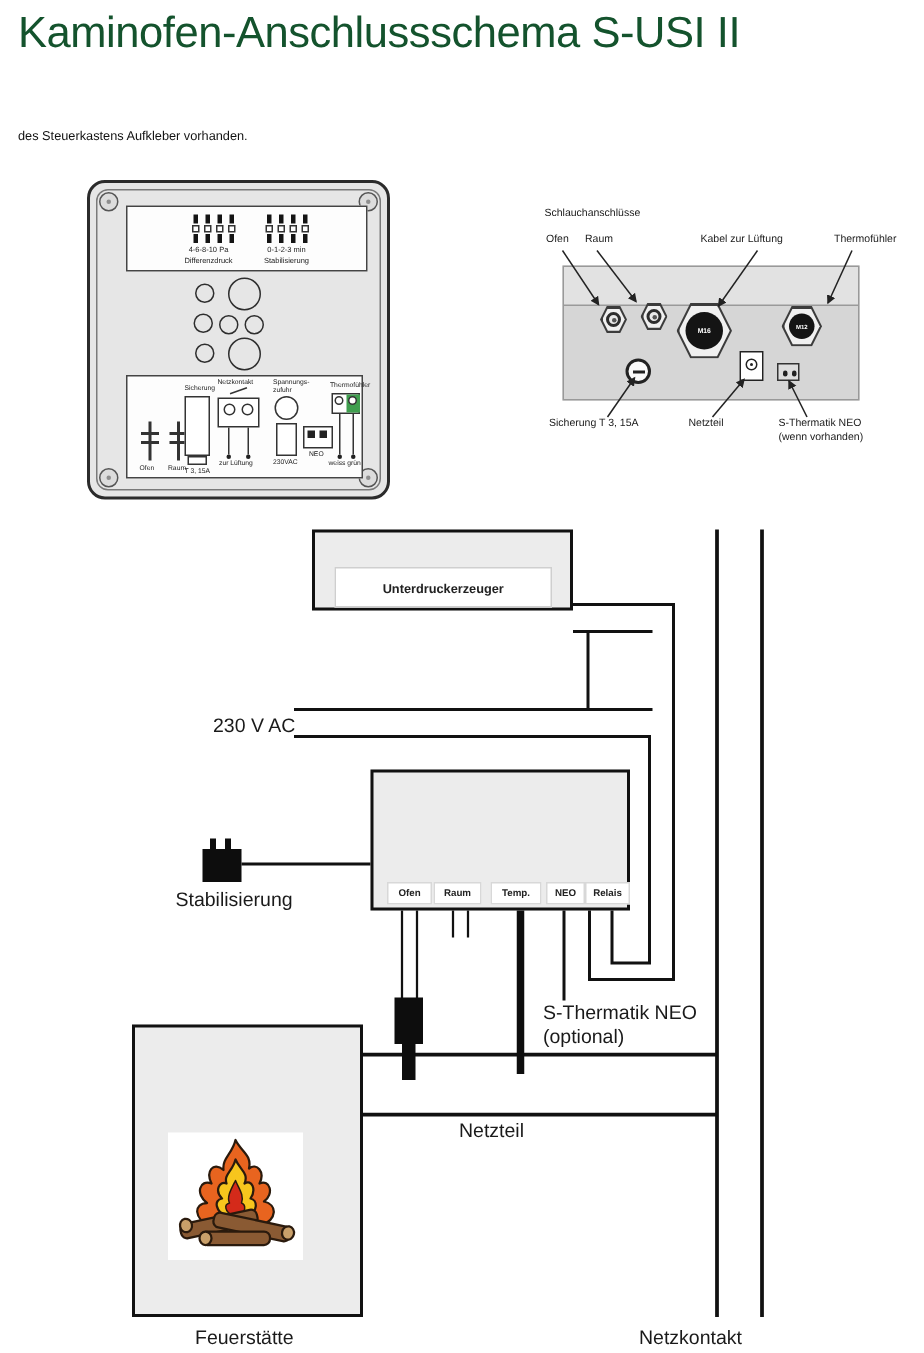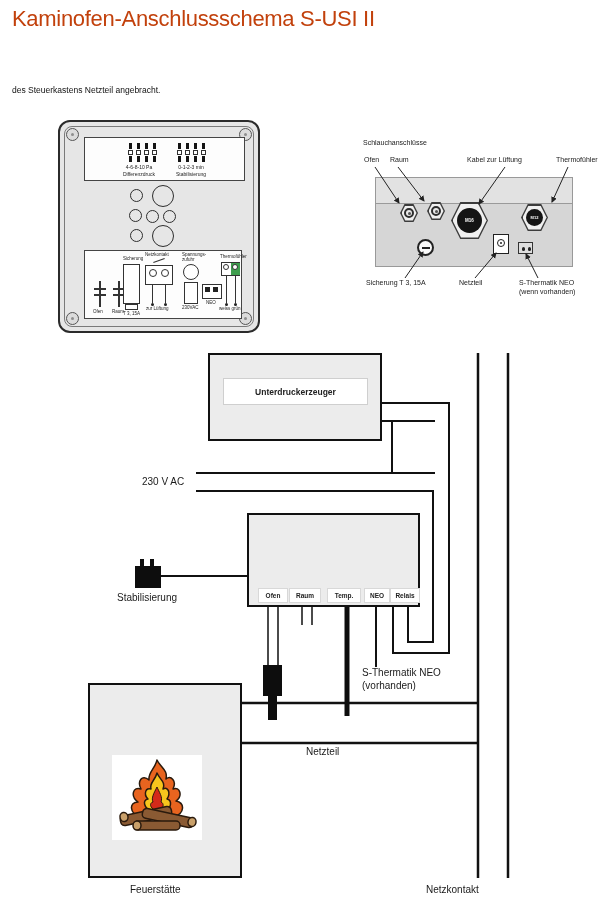--- a/index.html
+++ b/index.html
@@ -1,20 +1,20 @@
 <!DOCTYPE html>
 <html><head>
 <meta charset="utf-8">
 <style>
   html,body{margin:0;padding:0;background:#fff;}
   body{width:616px;height:902px;position:relative;font-family:"Liberation Sans",sans-serif;overflow:hidden;}
-  .lbl{position:absolute;font-size:10px;color:#1a1a1a;white-space:nowrap;line-height:1.25;}
+  .lbl{position:absolute;font-size:13px;color:#1a1a1a;white-space:nowrap;line-height:1.25;}
   .lbl.small{font-size:7px;}
   .tiny{position:absolute;font-size:4.5px;color:#222;white-space:nowrap;line-height:1.1;}
-  #title{position:absolute;left:12px;top:6px;font-size:22px;font-weight:300;color:#c2410c;letter-spacing:-0.3px;}
+  #title{position:absolute;left:12px;top:6px;font-size:29px;font-weight:300;color:#14532d;letter-spacing:-0.3px;}
   #intro{position:absolute;left:12px;top:85px;font-size:8.5px;color:#111;line-height:1.35;}
   .box{position:absolute;background:#ececec;border:2.5px solid #111;box-sizing:border-box;}
   .whitestrip{position:absolute;background:#fff;border:0.5px solid #cfcfcf;display:flex;align-items:center;justify-content:center;font-weight:700;color:#222;}
   .chip{position:absolute;background:#fff;border:0.5px solid #d8d8d8;display:flex;align-items:center;justify-content:center;font-size:6.5px;font-weight:600;color:#222;}
   
   #cbox{position:absolute;left:58px;top:120px;width:202px;height:213px;background:#e6e6e6;border:2px solid #2b2b2b;border-radius:12px;box-sizing:border-box;}
   #cbox .inner{position:absolute;left:4px;top:4px;right:4px;bottom:4px;border:1px solid #7a7a7a;border-radius:8px;}
   .screw{position:absolute;width:13px;height:13px;border-radius:50%;background:#dcdcdc;border:1px solid #555;box-sizing:border-box;}
   .screw:after{content:"";position:absolute;left:4px;top:4px;width:3px;height:3px;border-radius:50%;background:#8e8e8e;}
   .sticker{position:absolute;background:#fdfdfd;border:1px solid #444;box-sizing:border-box;}
@@ -53,21 +53,21 @@
   #plug .p1,#plug .p2{position:absolute;top:-7px;width:4px;height:7px;background:#0d0d0d;}
   #plug .p1{left:5px;} #plug .p2{left:15px;}
   #fireimg{position:absolute;left:112px;top:755px;width:90px;height:85px;background:#fff;}
   svg.overlay{position:absolute;left:0;top:0;pointer-events:none;}
 </style>
 </head>
 <body>
 
 <div id="title">Kaminofen-Anschlussschema S-USI II</div>
 <div id="intro">
-  <div>des Steuerkastens Netzteil angebracht.</div>
+  <div>des Steuerkastens Aufkleber vorhanden.</div>
 </div>
 
 <div id="cbox">
   <div class="inner"></div>
   <div class="screw" style="left:6px;top:6px;"></div>
   <div class="screw" style="left:179px;top:6px;"></div>
   <div class="screw" style="left:6px;top:190px;"></div>
   <div class="screw" style="left:179px;top:190px;"></div>
 
   <div class="sticker" style="left:24px;top:15px;width:161px;height:44px;">
@@ -235,21 +235,21 @@
 <div class="lbl small" style="left:390px;top:156px;">Raum</div>
 <div class="lbl small" style="left:467px;top:156px;">Kabel zur Lüftung</div>
 <div class="lbl small" style="left:556px;top:156px;">Thermofühler</div>
 <div class="lbl small" style="left:366px;top:279px;">Sicherung T 3, 15A</div>
 <div class="lbl small" style="left:459px;top:279px;">Netzteil</div>
 <div class="lbl small" style="left:519px;top:279px;">
   <div>S-Thermatik NEO</div>
     <div>(wenn vorhanden)</div>
 </div>
 
-<div class="box" style="left:208px;top:353px;width:174px;height:88px;">
+<div class="box" style="left:208px;top:353px;width:174px;height:54px;">
   <div class="whitestrip" style="left:13px;top:23px;width:143px;height:25px;font-size:8.5px;">Unterdruckerzeuger</div>
 </div>
 
 <div class="box" style="left:247px;top:513px;width:173px;height:94px;">
   <div class="chip" style="left:9px;top:73px;width:28px;height:13px;">Ofen</div>
   <div class="chip" style="left:40px;top:73px;width:30px;height:13px;">Raum</div>
   <div class="chip" style="left:78px;top:73px;width:32px;height:13px;">Temp.</div>
   <div class="chip" style="left:115px;top:73px;width:24px;height:13px;">NEO</div>
   <div class="chip" style="left:141px;top:73px;width:28px;height:13px;">Relais</div>
 </div>
@@ -275,21 +275,21 @@
 
 <div id="plug">
     <span class="p1"></span>
     <span class="p2"></span>
   </div>
 
 <div class="lbl" style="left:142px;top:476px;">230 V AC</div>
 <div class="lbl" style="left:117px;top:592px;">Stabilisierung</div>
 <div class="lbl" style="left:362px;top:667px;">
   <div>S-Thermatik NEO</div>
-    <div>(vorhanden)</div>
+    <div>(optional)</div>
 </div>
 <div class="lbl" style="left:306px;top:746px;">Netzteil</div>
 <div class="lbl" style="left:130px;top:884px;">Feuerstätte</div>
 <div class="lbl" style="left:426px;top:884px;">Netzkontakt</div>
 
 <svg class="overlay" width="616" height="902" viewBox="0 0 616 902">
   <defs>
     <marker id="ah" markerWidth="7" markerHeight="7" refX="5" refY="3" orient="auto">
       <path d="M0,0 L6,3 L0,6 Z" fill="#222"></path>
     </marker>

